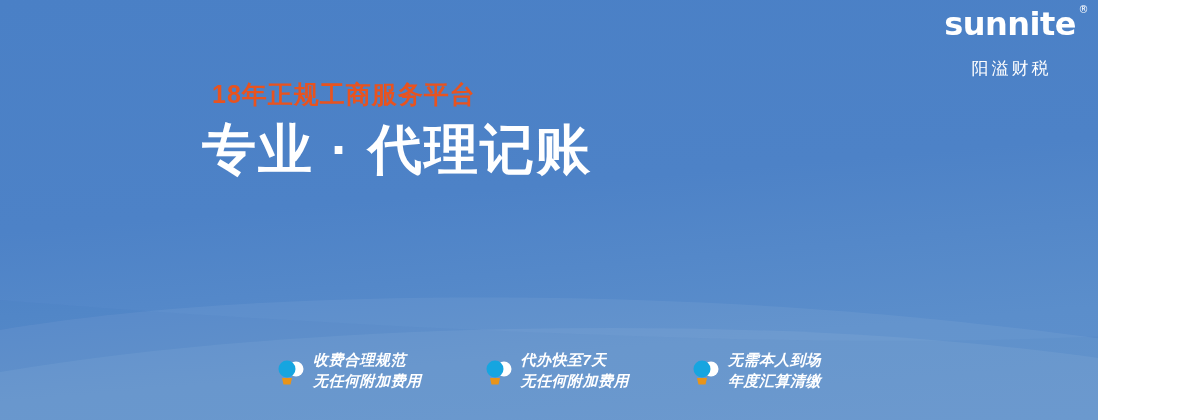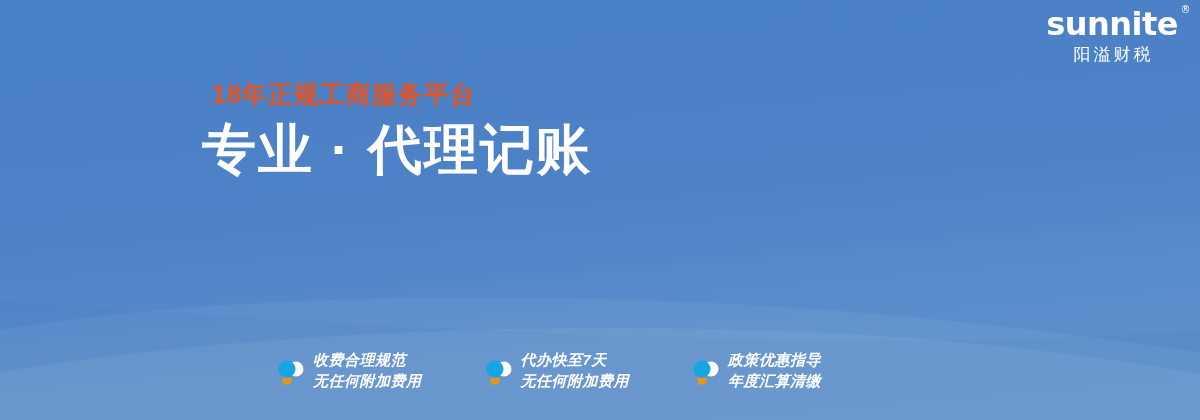--- a/index.html
+++ b/index.html
@@ -4,21 +4,21 @@
 <style>
   html, body {
     margin: 0;
     padding: 0;
     background: #ffffff;
   }
   * { box-sizing: border-box; }
 
   .banner {
     position: relative;
-    width: 1200px;
+    width: 1098px;
     height: 420px;
     overflow: hidden;
     font-family: "Liberation Sans", "DejaVu Sans", sans-serif;
     background: linear-gradient(175deg, #4a80c6 0%, #4d82c7 45%, #5b8ecb 78%, #5f90cc 100%);
   }
 
   
   .wave-layer {
     position: absolute;
     inset: 0;
@@ -48,21 +48,21 @@
   .logo-reg {
     position: absolute;
     top: -3px;
     right: -12px;
     font-size: 10px;
     font-weight: 400;
     color: #ffffff;
     line-height: 1;
   }
   .logo-cn {
-    margin-top: 6px;
+    margin-top: 20px;
     font-size: 17px;
     font-weight: 400;
     color: #ffffff;
     letter-spacing: 3px;
     padding-left: 3px;
   }
 
   
   .headline-block {
     position: absolute;
@@ -198,19 +198,19 @@
       </div>
     </div>
 
     <div class="feature">
       <svg class="feature-icon" viewBox="0 0 28 30" aria-hidden="true">
         <circle cx="20" cy="13" r="7.5" fill="#ffffff"></circle>
         <path d="M6 22 L7.5 28.5 L14.5 28.5 L16 22 Z" fill="#e8941a"></path>
         <circle cx="11" cy="13" r="8.5" fill="#16a5e0"></circle>
       </svg>
       <div class="feature-text">
-        <span class="feature-line">政策优惠指导</span>
+        <span class="feature-line">无需本人到场</span>
         <span class="feature-line">年度汇算清缴</span>
       </div>
     </div>
 
   </div>
 </div>
 
 </body></html>

